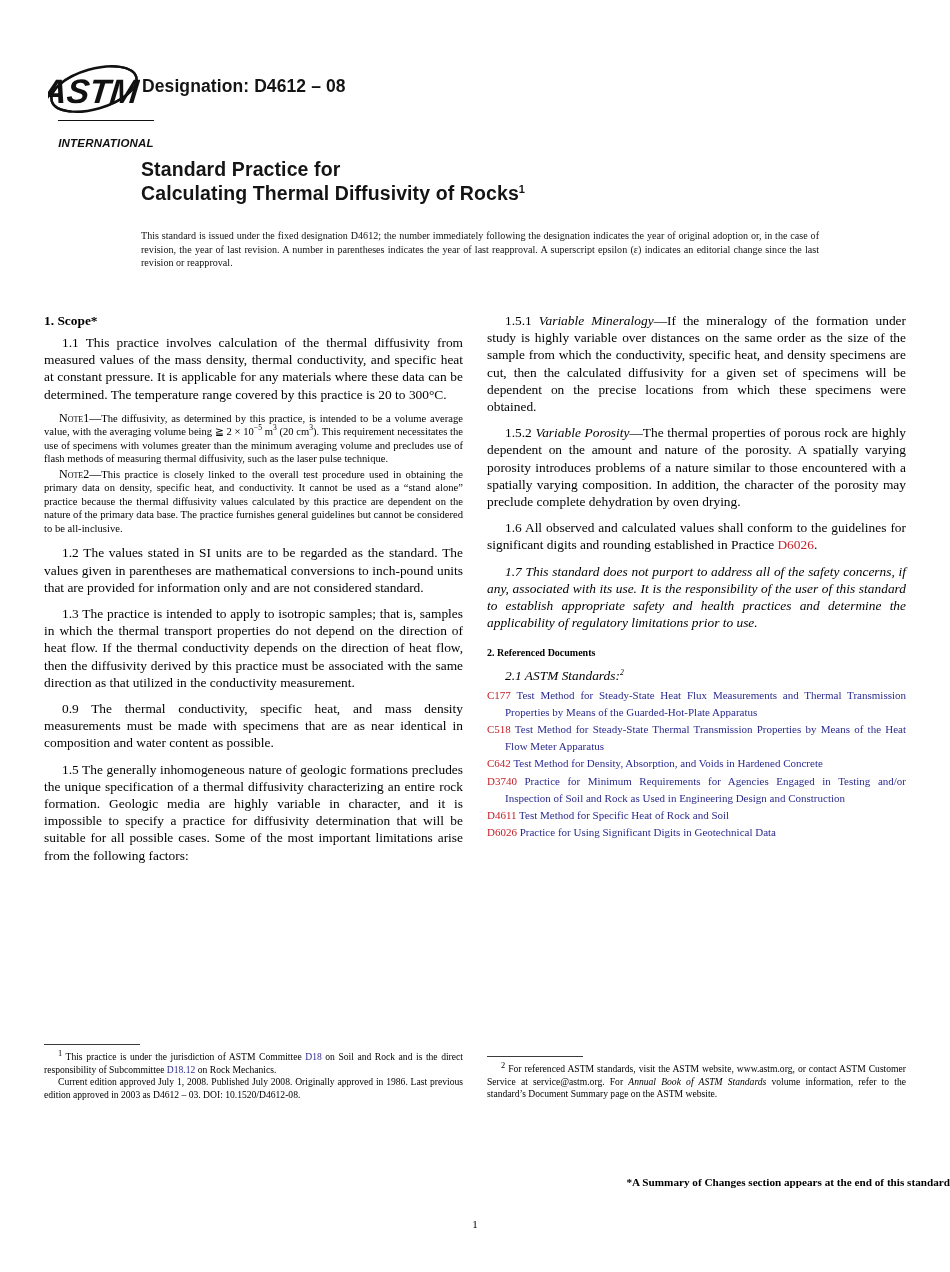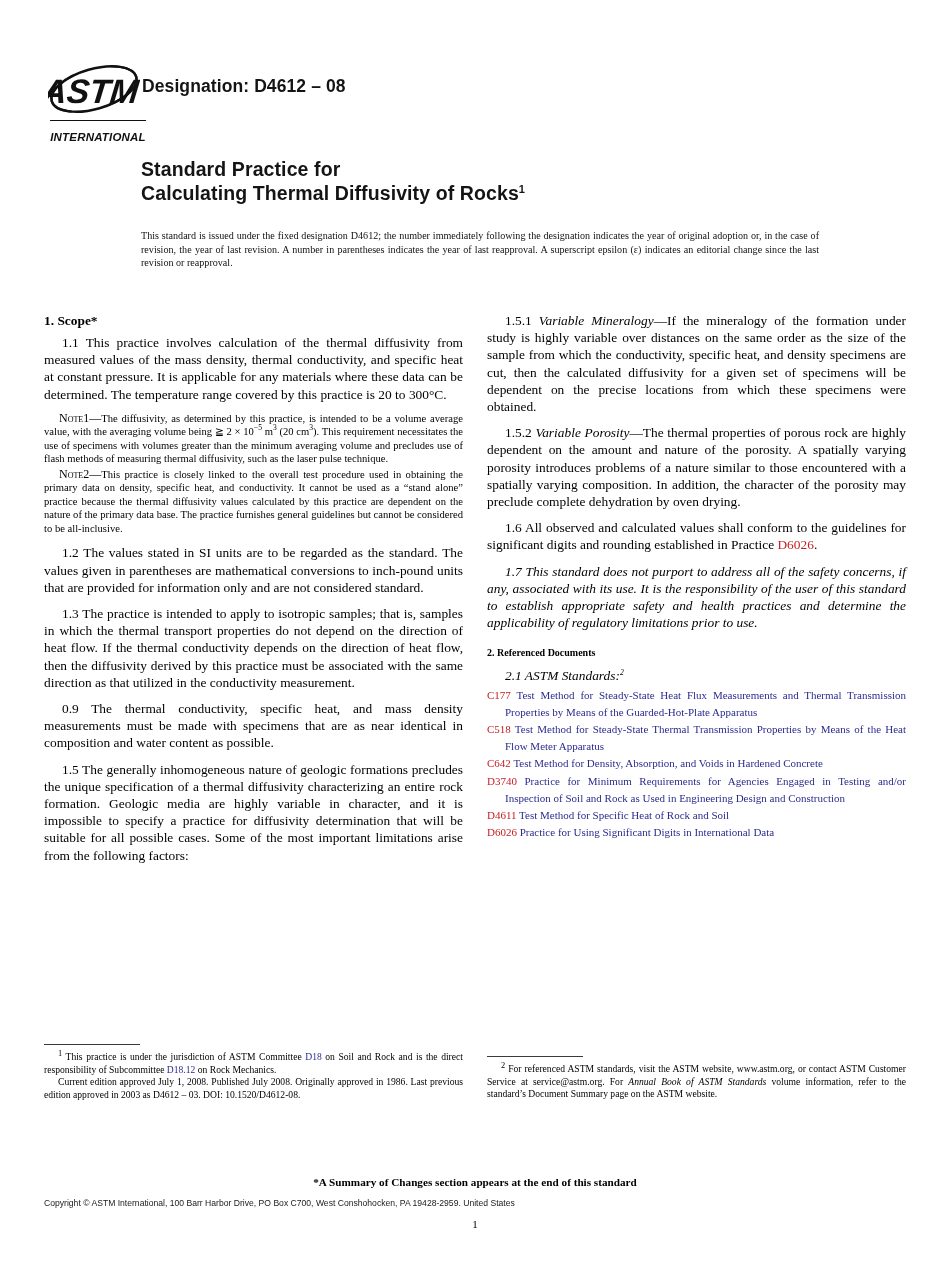--- a/index.html
+++ b/index.html
@@ -41,32 +41,32 @@
   }
   .logo-mark {
     position: absolute;
     left: 2px;
     top: 0;
     width: 92px;
     height: 62px;
   }
   .logo-word {
     position: absolute;
-    left: 4px;
+    left: 12px;
     top: 62px;
     width: 96px;
     text-align: center;
     font-family: "Liberation Sans", sans-serif;
     font-weight: bold;
     font-style: italic;
     font-size: 11.5px;
     letter-spacing: 0.2px;
     color: #111111;
     border-top: 1.6px solid #111111;
-    padding-top: 10px;
+    padding-top: 16px;
   }
   .designation {
     position: absolute;
     left: 96px;
     top: 18px;
     font-family: "Liberation Sans", sans-serif;
     font-weight: bold;
     font-size: 17.5px;
     letter-spacing: 0.1px;
     color: #141414;
@@ -208,21 +208,21 @@
     margin: 0;
     text-indent: 14px;
   }
 
   
   .summary-line {
     position: absolute;
     left: 0;
     top: 1176px;
     width: 950px;
-    text-align: center;
+    text-align: right;
     font-weight: bold;
     font-size: 11.2px;
   }
   .copyright-line {
     position: absolute;
     left: 44px;
     top: 1198px;
     width: 862px;
     font-family: "Liberation Sans", sans-serif;
     font-size: 8.6px;
@@ -294,32 +294,31 @@
     <div class="sec-head-2">2.  Referenced Documents</div>
 
     <p class="ref-para"><span>2.1  ASTM Standards:</span><sup class="num">2</sup></p>
 
     <ul class="ref-list">
       <li class="ref-item"><span class="ref-id">C177</span> <span>Test Method for Steady-State Heat Flux Measurements and Thermal Transmission Properties by Means of the Guarded-Hot-Plate Apparatus</span></li>
       <li class="ref-item"><span class="ref-id">C518</span> <span>Test Method for Steady-State Thermal Transmission Properties by Means of the Heat Flow Meter Apparatus</span></li>
       <li class="ref-item"><span class="ref-id">C642</span> <span>Test Method for Density, Absorption, and Voids in Hardened Concrete</span></li>
       <li class="ref-item"><span class="ref-id">D3740</span> <span>Practice for Minimum Requirements for Agencies Engaged in Testing and/or Inspection of Soil and Rock as Used in Engineering Design and Construction</span></li>
       <li class="ref-item"><span class="ref-id">D4611</span> <span>Test Method for Specific Heat of Rock and Soil</span></li>
-      <li class="ref-item"><span class="ref-id">D6026</span> <span>Practice for Using Significant Digits in International Data</span></li>
+      <li class="ref-item"><span class="ref-id">D6026</span> <span>Practice for Using Significant Digits in Geotechnical Data</span></li>
     </ul>
   </div>
 
   <div class="footnote-col fn-left">
     <div class="fn-rule"></div>
     <p class="fn-p"><sup class="fn">1</sup><span> This practice is under the jurisdiction of ASTM Committee </span><span class="blue-link">D18</span><span> on Soil and Rock and is the direct responsibility of Subcommittee </span><span class="blue-link">D18.12</span><span> on Rock Mechanics.</span></p>
     <p class="fn-p">Current edition approved July 1, 2008. Published July 2008. Originally approved in 1986. Last previous edition approved in 2003 as D4612 – 03. DOI: 10.1520/D4612-08.</p>
   </div>
 
   <div class="footnote-col fn-right">
     <div class="fn-rule"></div>
     <p class="fn-p"><sup class="fn">2</sup><span> For referenced ASTM standards, visit the ASTM website, www.astm.org, or contact ASTM Customer Service at service@astm.org. For </span><span class="ital">Annual Book of ASTM Standards</span><span> volume information, refer to the standard’s Document Summary page on the ASTM website.</span></p>
   </div>
 
   <div class="summary-line">*A Summary of Changes section appears at the end of this standard</div>
-  <div class="copyright-line">Copyright © ASTM International, 100 Barr Harbor Drive, PO Box C700, West Conshohocken, PA 19428-2959. United States</div>
   <div class="page-number">1</div>
 
 </div>
 
 </body></html>

